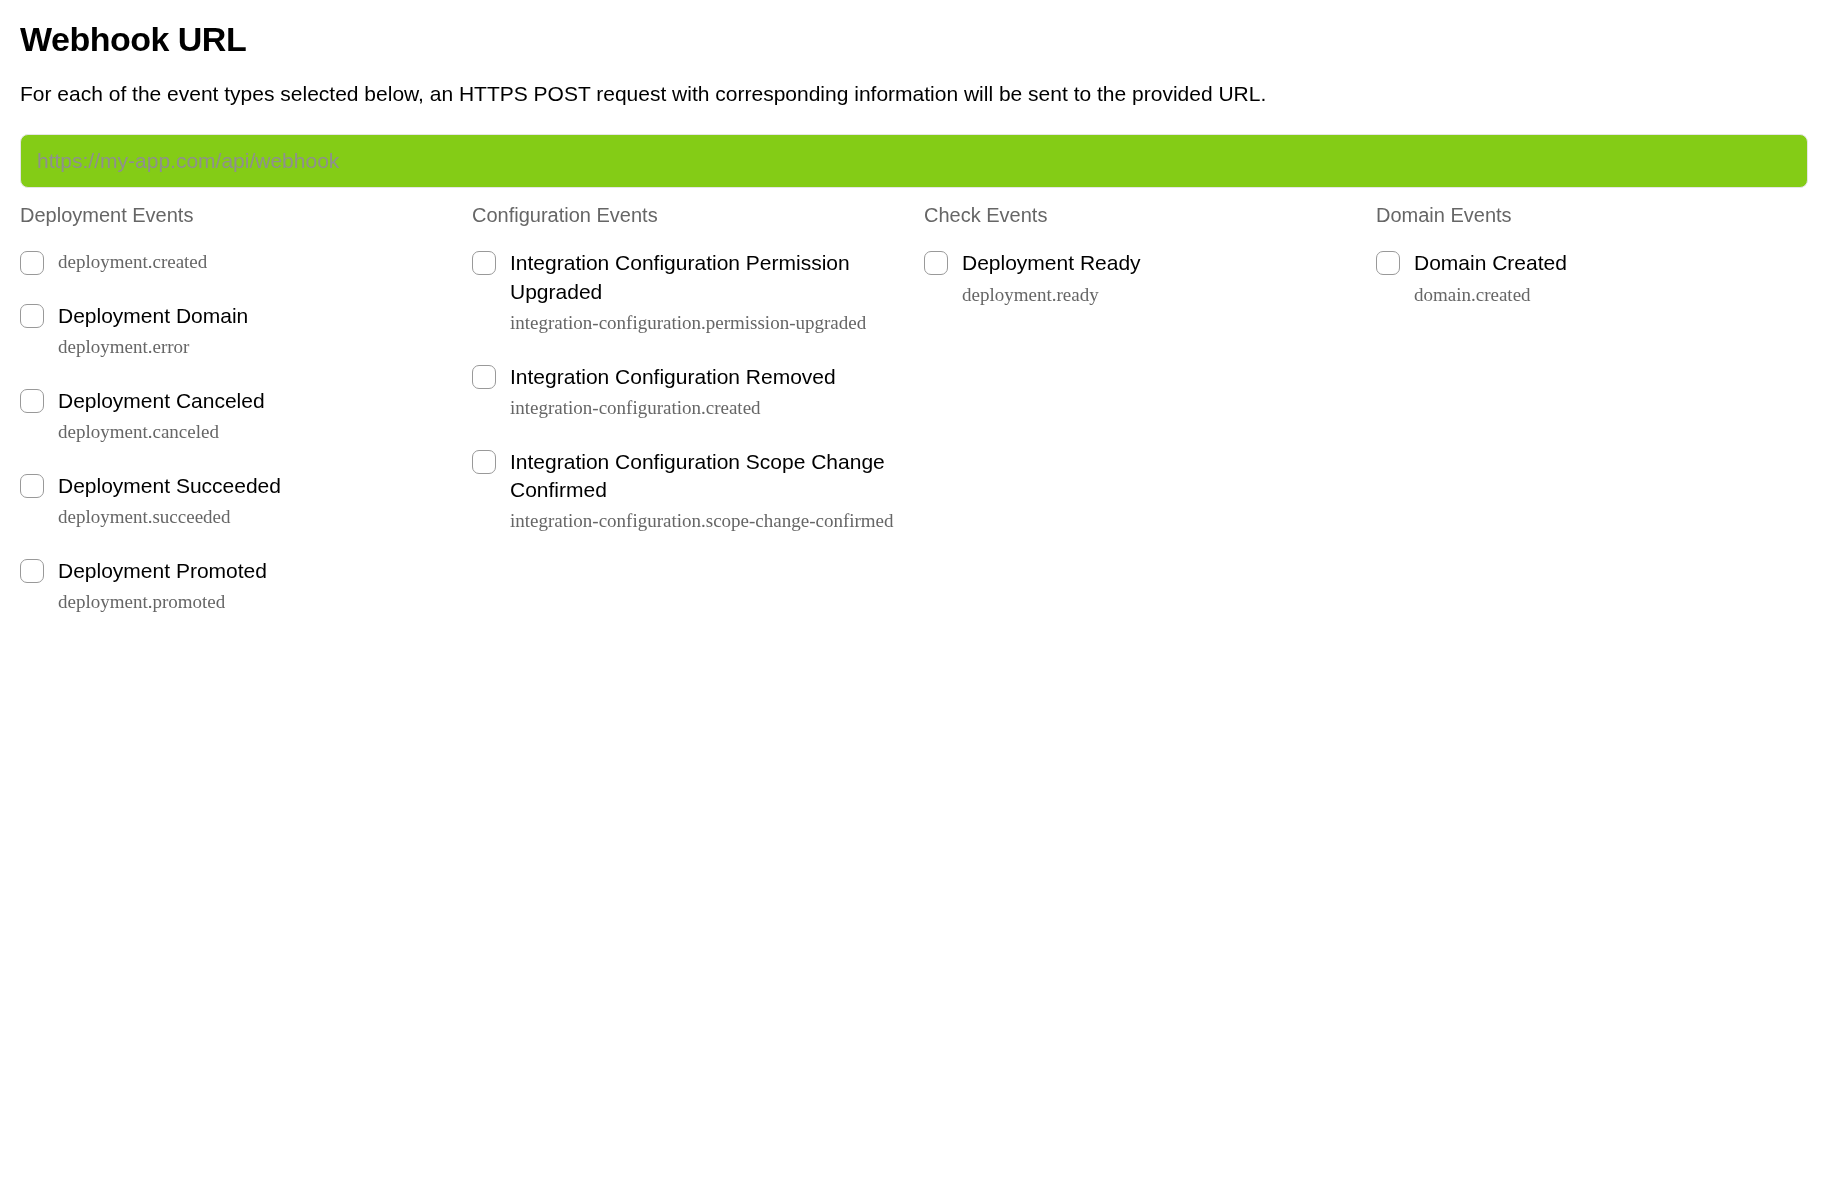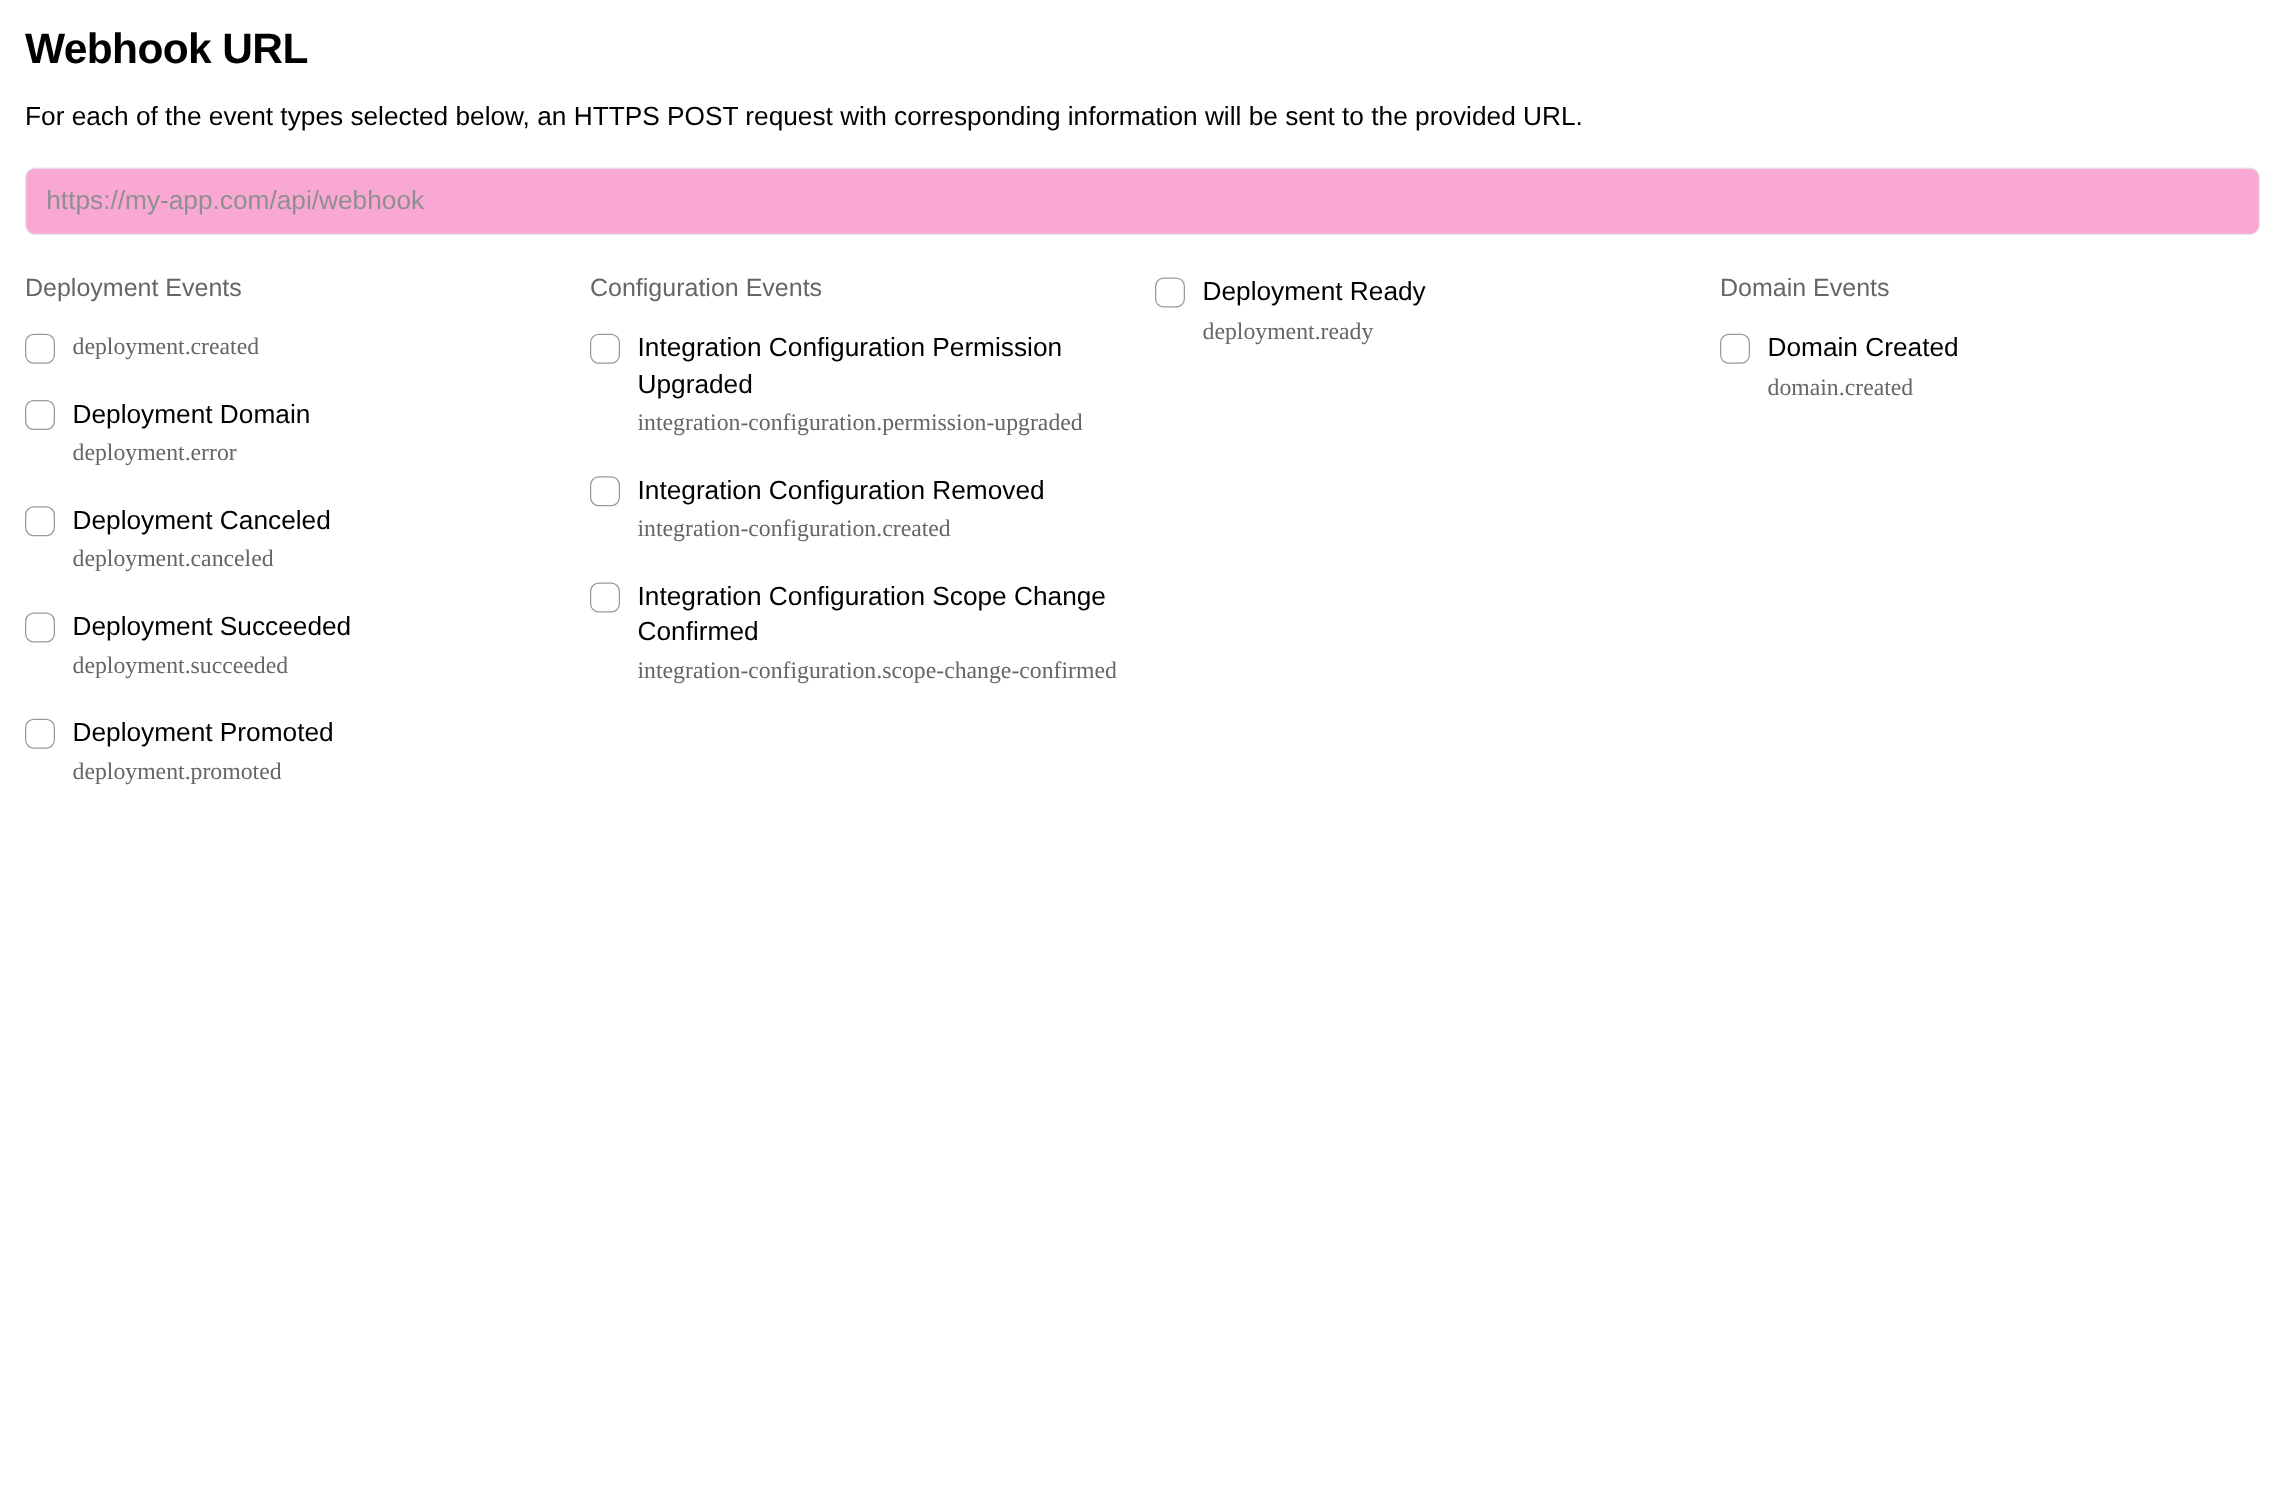--- a/index.html
+++ b/index.html
@@ -22,23 +22,23 @@
       color: #000;
       margin-bottom: 26px;
       line-height: 1.4;
     }
     .url-input {
       width: 100%;
       padding: 14px 16px;
       font-size: 21px;
       border: 1px solid #e5e5e5;
       border-radius: 8px;
-      background: #f9a8d4;
+      background: #84cc16;
       color: #333;
-      margin-bottom: 32px;
+      margin-bottom: 16px;
     }
     .url-input::placeholder { color: #8f8f8f; }
     .groups {
       display: grid;
       grid-template-columns: 1fr 1fr 1fr 1fr;
       column-gap: 20px;
       row-gap: 36px;
     }
     .group-title {
       font-size: 20px;
@@ -154,20 +154,21 @@
       <input type="checkbox" class="checkbox" style="">
       <div class="event-text">
         <div class="event-label">Integration Configuration Scope Change Confirmed</div>
         <div class="event-code">integration-configuration.scope-change-confirmed</div>
       </div>
     </div>
   </div>
 
 
   <div class="group">
+    <div class="group-title">Check Events</div>
     <div class="event-item">
       <input type="checkbox" class="checkbox" style="">
       <div class="event-text">
         <div class="event-label">Deployment Ready</div>
         <div class="event-code">deployment.ready</div>
       </div>
     </div>
   </div>
 
   <div class="group">

